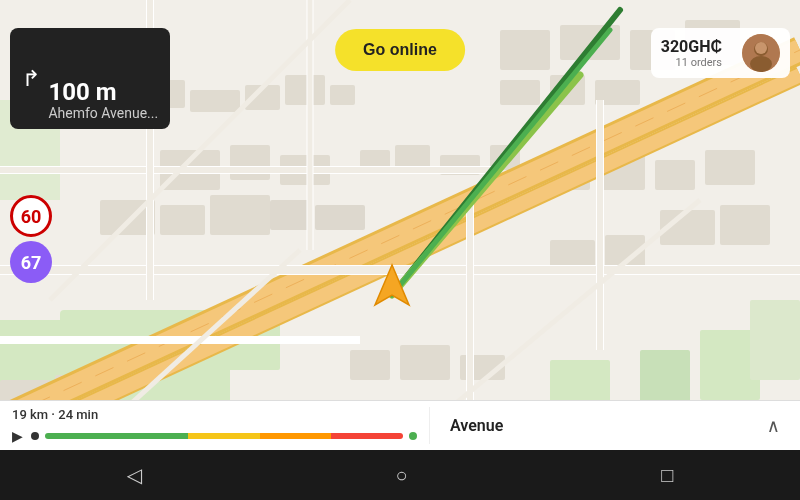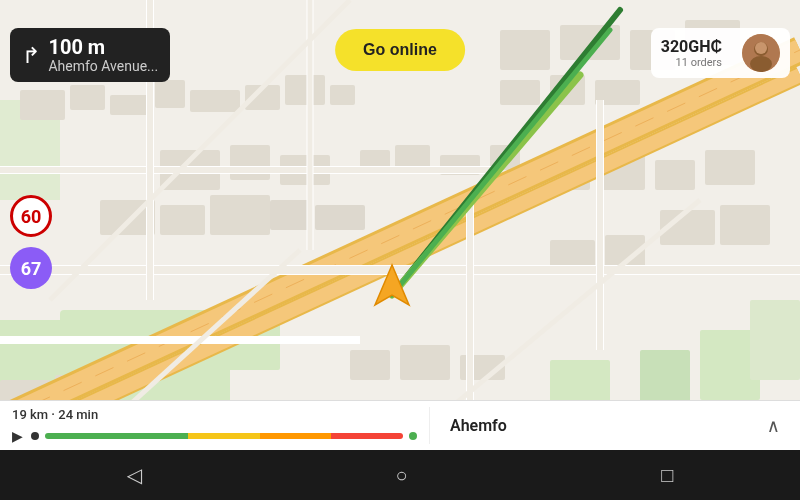--- a/index.html
+++ b/index.html
@@ -39,24 +39,25 @@
     }
     #nav-arrow {
       font-size: 22px;
       color: white;
     }
     #nav-text {
       display: flex;
       flex-direction: column;
     }
     #nav-distance {
-      font-size: 20px;
+      font-size: 24px;
       font-weight: bold;
       color: white;
       line-height: 1.1;
+      margin-top: 43px;
     }
     #nav-street {
       font-size: 14px;
       color: #ccc;
     }
 
     
     #go-online-btn {
       position: absolute;
       top: 29px;
@@ -115,21 +116,21 @@
 
     
     #speed-limit {
       position: absolute;
       left: 10px;
       top: 195px;
       z-index: 10;
       display: flex;
       flex-direction: column;
       align-items: flex-start;
-      gap: 10px;
+      gap: 4px;
     }
     .speed-circle {
       width: 42px;
       height: 42px;
       border-radius: 50%;
       display: flex;
       align-items: center;
       justify-content: center;
       font-weight: bold;
       font-size: 18px;
@@ -405,21 +406,21 @@
       <div id="progress-bar">
         <div class="pb-green"></div>
         <div class="pb-yellow"></div>
         <div class="pb-orange"></div>
         <div class="pb-red"></div>
       </div>
       <div id="route-dot-end"></div>
     </div>
   </div>
   <div id="route-right">
-    <span id="route-label">Ahemfo</span>
+    <span id="route-label">Avenue</span>
     <span id="route-chevron">∧</span>
   </div>
 </div>
 
 <div id="bottom-bar">
   <div class="bottom-icon">
     <span>◁</span>
   </div>
   <div class="bottom-icon">
     <span>○</span>

